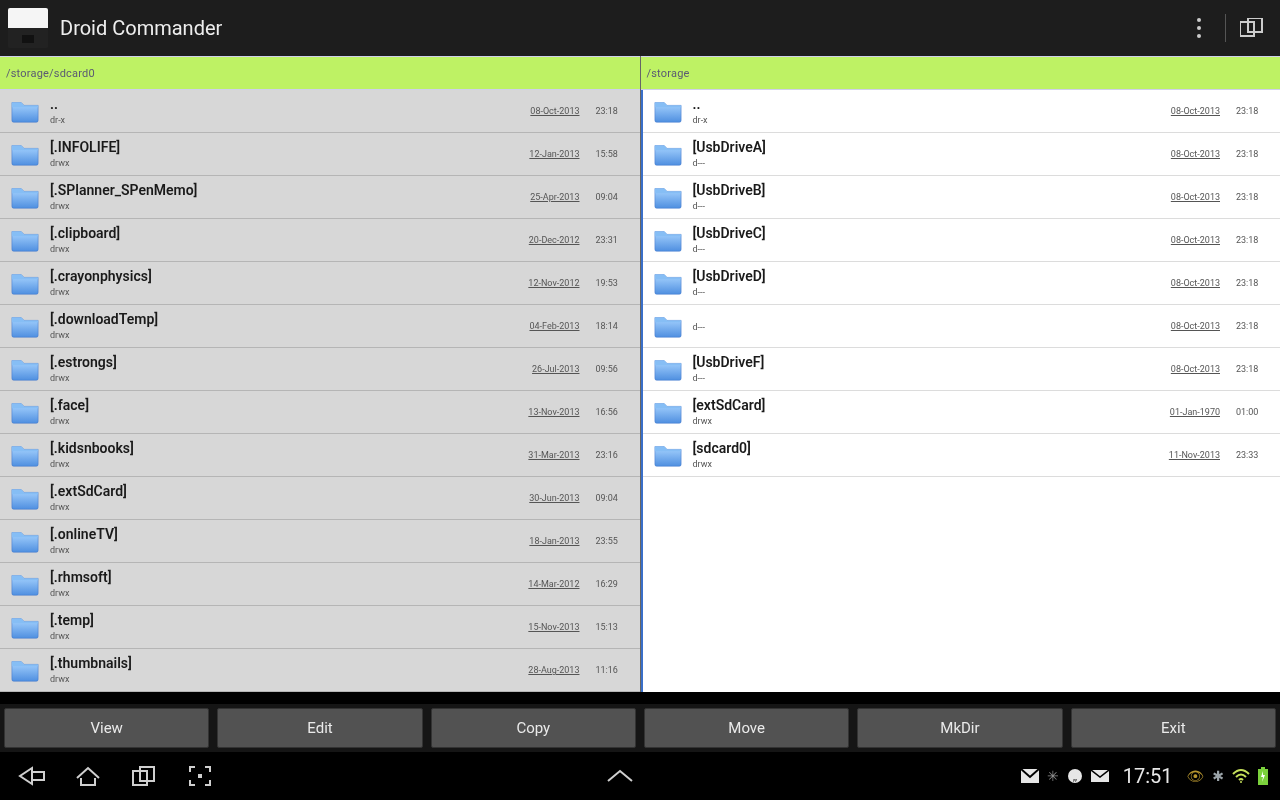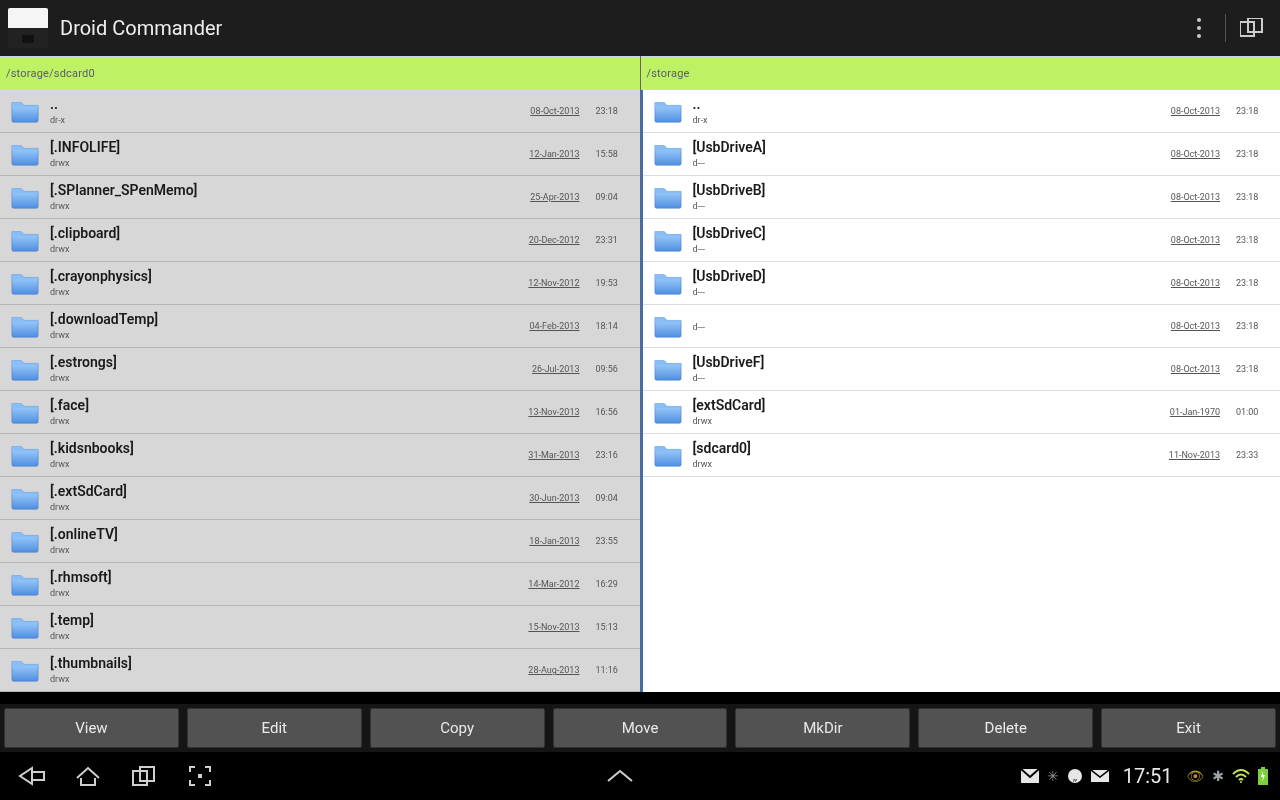--- a/index.html
+++ b/index.html
@@ -512,21 +512,20 @@
         </div>
     </div>
   </div>
 
   <div class="btn-bar" id="btn-bar">
       <div class="btn">View</div>
       <div class="btn">Edit</div>
       <div class="btn">Copy</div>
       <div class="btn">Move</div>
       <div class="btn">MkDir</div>
-      <div class="btn">Delete</div>
       <div class="btn">Exit</div>
     </div>
 
   <div class="nav-bar">
     <div class="nav-ic">
       <svg width="28" height="20">
           <path d="M14 2 L2 10 L14 18 Z M14 6 H26 V14 H14" fill="none" stroke="#cfcfcf" stroke-width="2"></path>
         </svg>
     </div>
     <div class="nav-ic">

